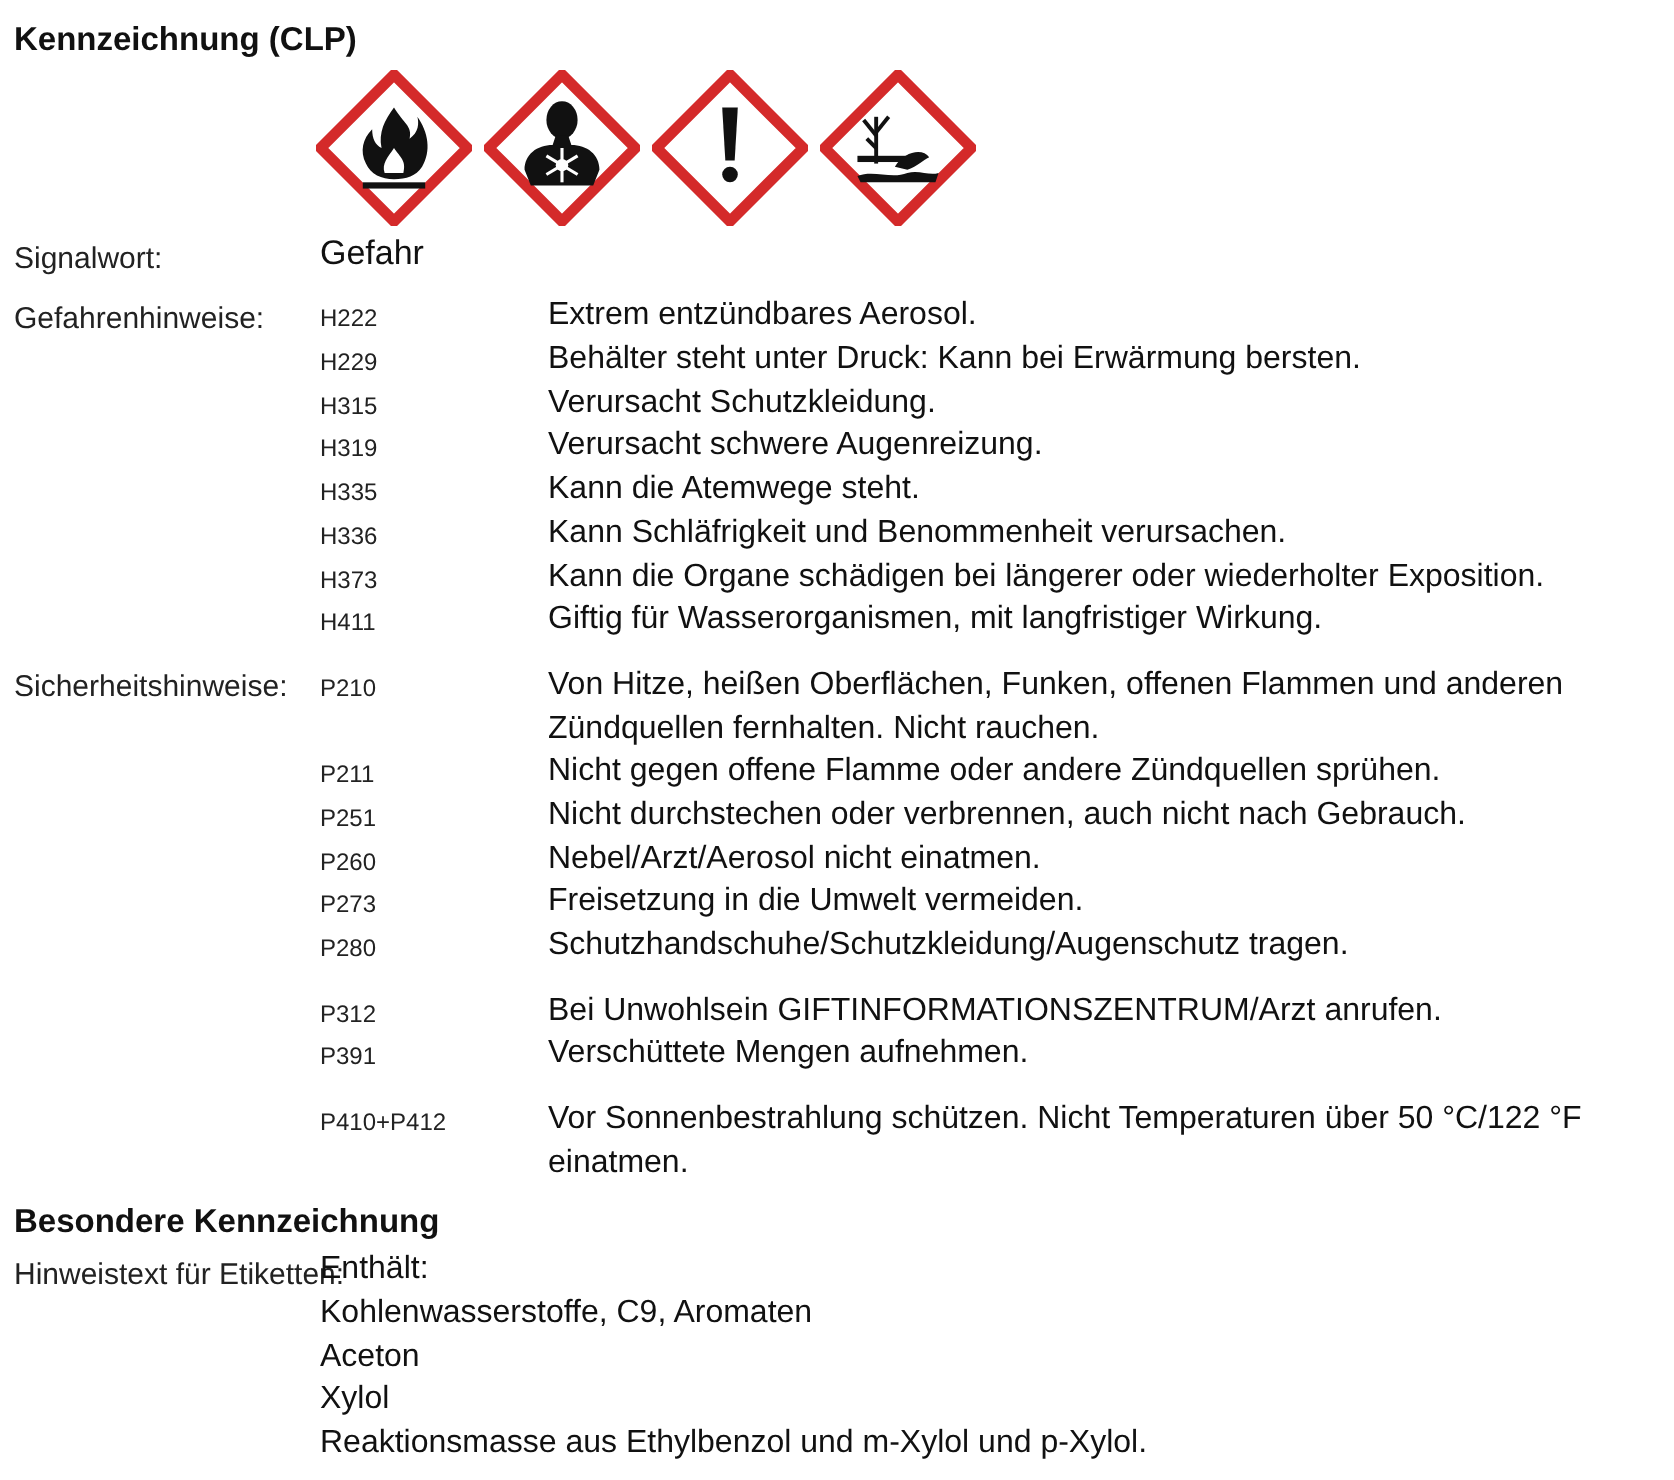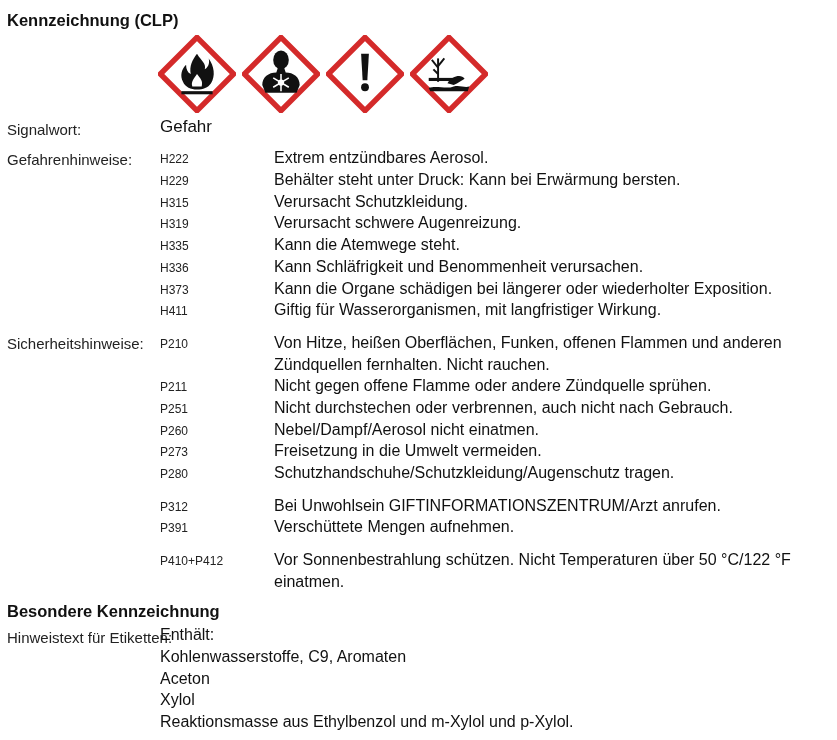--- a/index.html
+++ b/index.html
@@ -105,29 +105,29 @@
 <div class="abs label" style="top:335px">Sicherheitshinweise:</div>
 
 <div>
   <div>
     <div class="abs code" style="top:337px">P210</div>
     <div class="abs desc" style="top:332px">Von Hitze, heißen Oberflächen, Funken, offenen Flammen und anderen</div>
     <div class="abs desc" style="top:354px">Zündquellen fernhalten. Nicht rauchen.</div>
   </div>
   <div>
     <div class="abs code" style="top:380px">P211</div>
-    <div class="abs desc" style="top:375px">Nicht gegen offene Flamme oder andere Zündquelle sprühen.</div>
+    <div class="abs desc" style="top:375px">Nicht gegen offene Flamme oder andere Zündquellen sprühen.</div>
   </div>
   <div>
     <div class="abs code" style="top:402px">P251</div>
     <div class="abs desc" style="top:397px">Nicht durchstechen oder verbrennen, auch nicht nach Gebrauch.</div>
   </div>
   <div>
     <div class="abs code" style="top:424px">P260</div>
-    <div class="abs desc" style="top:419px">Nebel/Dampf/Aerosol nicht einatmen.</div>
+    <div class="abs desc" style="top:419px">Nebel/Arzt/Aerosol nicht einatmen.</div>
   </div>
   <div>
     <div class="abs code" style="top:445px">P273</div>
     <div class="abs desc" style="top:440px">Freisetzung in die Umwelt vermeiden.</div>
   </div>
   <div>
     <div class="abs code" style="top:467px">P280</div>
     <div class="abs desc" style="top:462px">Schutzhandschuhe/Schutzkleidung/Augenschutz tragen.</div>
   </div>
   <div>

